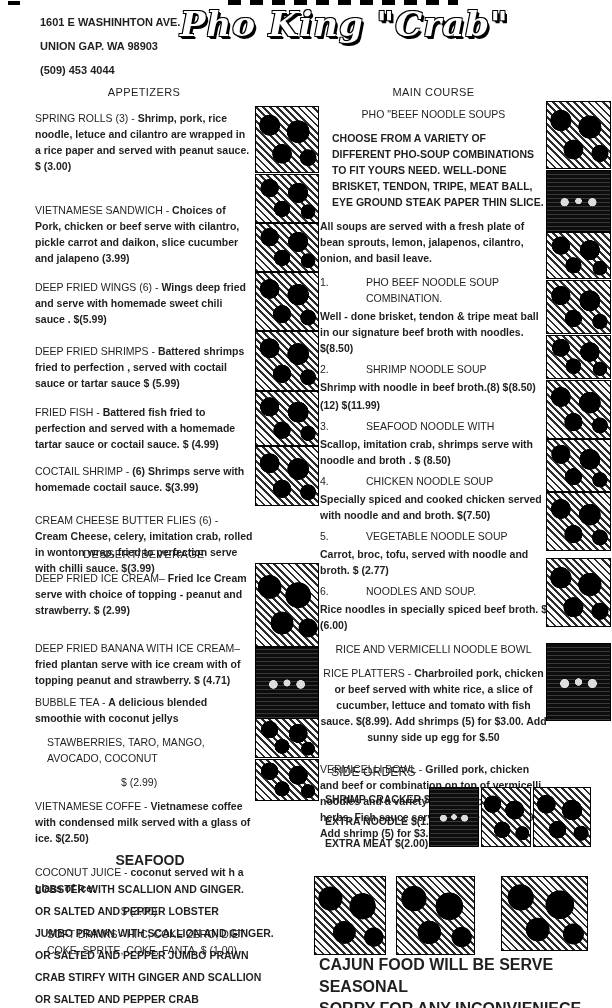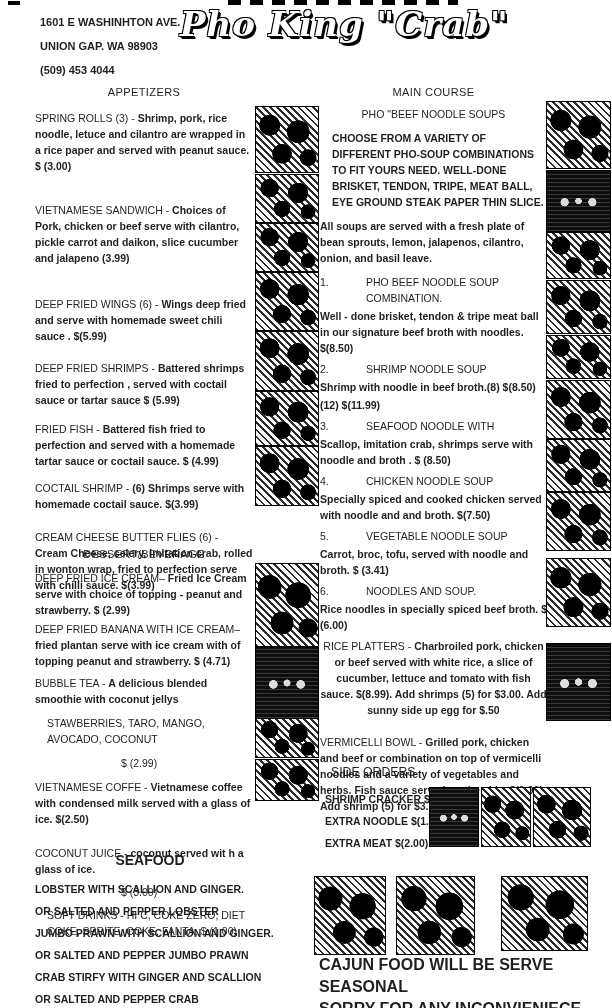--- a/index.html
+++ b/index.html
@@ -81,21 +81,21 @@
   </div>
 
   <div class="title">Pho King "Crab"</div>
 
   <div class="col" style="left:35px;top:84px;width:218px;">
     <h2 class="section-h">APPETIZERS</h2>
     <p class="item" style="margin-bottom:28px;">
       <span class="iname">SPRING ROLLS (3) -</span>
       <span class="idesc">Shrimp, pork, rice noodle, letuce and cilantro are wrapped in a rice paper and served with peanut sauce.   $ (3.00)</span>
     </p>
-    <p class="item" style="margin-bottom:30px;">
+    <p class="item" style="margin-bottom:13px;">
       <span class="iname">VIETNAMESE SANDWICH  -</span>
       <span class="idesc">Choices of Pork, chicken or beef serve with cilantro, pickle carrot and daikon, slice cucumber and jalapeno (3.99)</span>
     </p>
     <p class="item" style="margin-bottom:16px;">
       <span class="iname">DEEP FRIED WINGS (6) -</span>
       <span class="idesc">Wings  deep fried and serve with homemade sweet chili sauce .  $(5.99)</span>
     </p>
     <p class="item" style="margin-bottom:13px;">
       <span class="iname">DEEP FRIED SHRIMPS -</span>
       <span class="idesc">Battered shrimps fried to perfection , served with coctail sauce or tartar sauce $ (5.99)</span>
@@ -109,21 +109,21 @@
       <span class="idesc">(6) Shrimps serve with homemade coctail sauce.  $(3.99)</span>
     </p>
     <p class="item">
       <span class="iname">CREAM CHEESE BUTTER FLIES (6) -</span>
       <span class="idesc">Cream Cheese, celery, imitation crab, rolled in wonton wrap, fried to perfection serve with chilli sauce. $(3.99)</span>
     </p>
   </div>
 
   <div class="col" style="left:35px;top:546px;width:218px;">
     <h2 class="section-h" style="margin-bottom:8px;">DESSERT/BEVERAGE</h2>
-    <p class="item" style="margin-bottom:3px;">
+    <p class="item" style="margin-bottom:22px;">
       <span class="iname">DEEP FRIED ICE CREAM–</span>
       <span class="idesc">Fried Ice Cream serve with choice of topping -  peanut and  strawberry. $ (2.99)</span>
     </p>
     <p class="item" style="margin-bottom:6px;">
       <span class="iname">DEEP FRIED BANANA WITH ICE CREAM–</span>
       <span class="idesc">fried plantan serve with ice cream with  of topping peanut and strawberry. $ (4.71)</span>
     </p>
     <p class="item" style="margin-bottom:8px;">
       <span class="iname">BUBBLE TEA -</span>
       <span class="idesc">A delicious blended smoothie with coconut jellys</span>
@@ -188,30 +188,31 @@
         <span class="soup-num">4.</span>
         <span class="soup-name">CHICKEN NOODLE SOUP</span>
       </div>
       <p class="soup-desc">Specially spiced and cooked chicken served with noodle and and broth.  $(7.50)</p>
     </div>
     <div class="soup-item">
       <div class="soup-head">
         <span class="soup-num">5.</span>
         <span class="soup-name">VEGETABLE NOODLE SOUP</span>
       </div>
-      <p class="soup-desc">Carrot, broc, tofu, served with noodle and broth.  $ (3.41)</p>
+      <p class="soup-desc">Carrot, broc, tofu, served with noodle and broth.  $ (2.77)</p>
     </div>
     <div class="soup-item">
       <div class="soup-head">
         <span class="soup-num">6.</span>
         <span class="soup-name">NOODLES AND SOUP.</span>
       </div>
       <p class="soup-desc">Rice noodles in specially spiced beef broth.  $ (6.00)</p>
     </div>
 
+    <h3 class="sub-h" style="margin:8px 0 8px 0;">RICE AND VERMICELLI NOODLE BOWL</h3>
     <p class="item" style="margin-bottom:16px;text-align:center;">
       <span class="iname">RICE PLATTERS -</span>
       <span class="idesc">Charbroiled pork, chicken or beef served with white rice, a slice of cucumber, lettuce and tomato with fish sauce.  $(8.99). Add shrimps (5) for $3.00.  Add sunny side up egg for $.50</span>
     </p>
     <p class="item">
       <span class="iname">VERMICELLI BOWL -</span>
       <span class="idesc">Grilled pork, chicken and beef or combination on top of vermicelli noodles and a variety of vegetables and herbs. Fish sauce served on the side. $(8.99).  Add shrimp (5) for $3.00</span>
     </p>
   </div>
 

